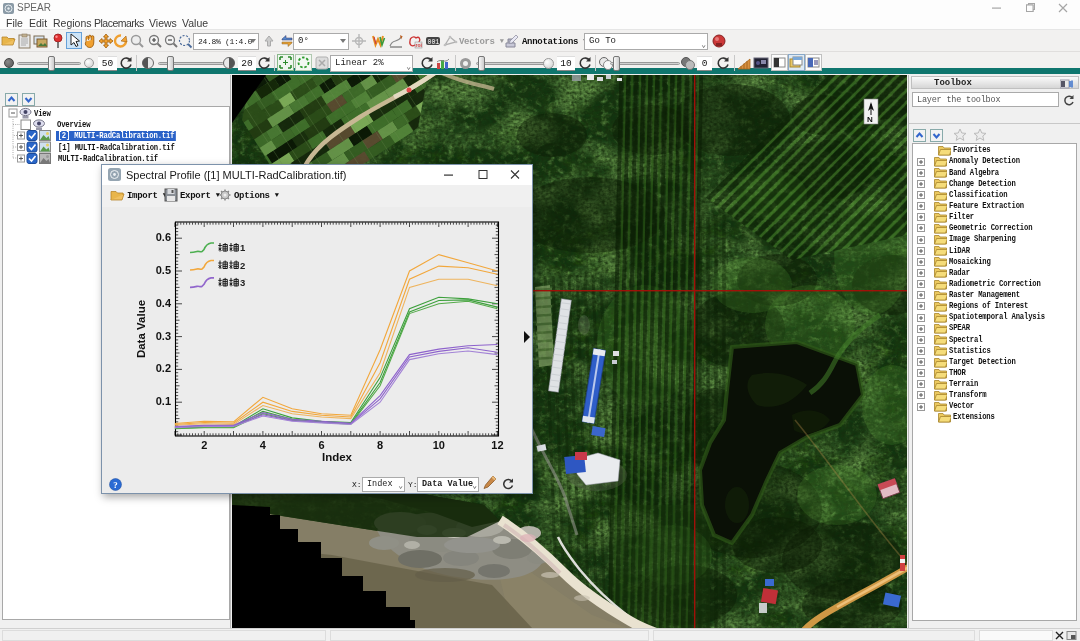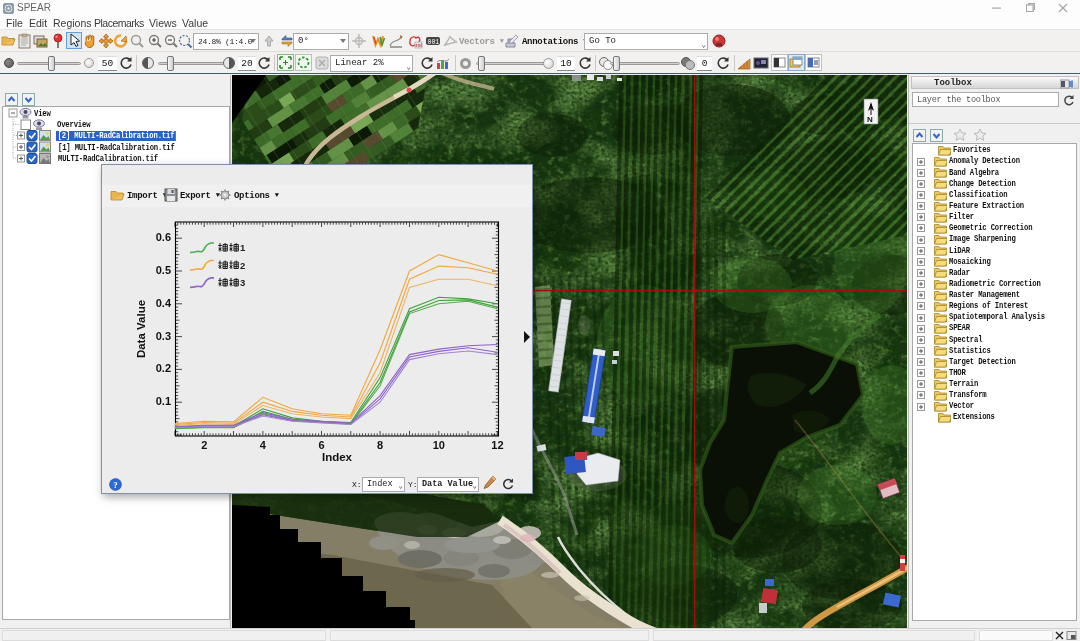--- a/index.html
+++ b/index.html
@@ -3,21 +3,21 @@
 <meta charset="utf-8">
 <style>
 * { margin:0; padding:0; box-sizing:border-box; }
 html,body { width:1080px; height:641px; overflow:hidden; background:#f0f0f0;
   font-family:"Liberation Sans",sans-serif; }
 .abs { position:absolute; }
 #titlebar { left:0; top:0; width:1080px; height:16px; background:#fdfdfd; }
 #menubar { left:0; top:16px; width:1080px; height:14px; background:#fdfdfd; border-bottom:1px solid #e6e6e6; }
 .menuitem { position:absolute; top:1px; font-size:10.5px; color:#3a3a3a; }
 #tb1 { left:0; top:30px; width:1080px; height:22px; background:#f2f1f0; border-bottom:1px solid #e0dedd; }
-#tb2 { left:0; top:52px; width:1080px; height:22px; background:#f2f1f0; border-bottom:1px solid #0f766e;text-decoration:underline; }
+#tb2 { left:0; top:52px; width:1080px; height:22px; background:#f2f1f0; border-bottom:6px solid #0f766e;text-decoration:underline; }
 .ic { position:absolute; width:16px; height:16px; top:3px; }
 .ic svg { display:block; }
 .combo { position:absolute; height:17px; background:#fff; border:1px solid #aaa; font-size:9px; font-family:"Liberation Mono",monospace; color:#222; line-height:15px; padding-left:4px; }
 .combo .arr { position:absolute; right:2px; top:5px; width:0; height:0; border-left:3px solid transparent; border-right:3px solid transparent; border-top:4px solid #777; }
 .combo .arr2 { position:absolute; right:1px; top:3px; font-size:8px; color:#555; }
 .field { position:absolute; height:15px; background:#fff; border-bottom:1px solid #888; border-top:1px solid #ddd; font-size:9.5px; font-family:"Liberation Mono",monospace; color:#111; text-align:center; line-height:14px; }
 .slider { position:absolute; height:3px; background:linear-gradient(#bbb,#e8e8e8); border:1px solid #999; border-radius:2px; top:10px; }
 .thumb { position:absolute; width:7px; height:15px; background:linear-gradient(90deg,#f8f8f8,#ccc); border:1px solid #777; border-radius:2px; top:-7px; }
 .vsep { position:absolute; top:3px; width:1px; height:16px; background:#c8c8c8; }
 .circ { position:absolute; border-radius:50%; }
@@ -1166,20 +1166,33 @@
   <div class="ssec" style="left:653px;width:322px"></div>
   <div class="ssec" style="left:979px;width:74px;background:#fafafa"></div>
   <svg class="abs" style="left:1055px;top:2px" width="22" height="10">
       <path d="M1 1 l7 7 M8 1 l-7 7" stroke="#222" stroke-width="1.4"></path>
       <rect x="12" y="0.5" width="9" height="8" fill="#e8e8e8" stroke="#888"></rect>
       <rect x="16" y="4" width="4.5" height="4" fill="#555"></rect>
     </svg>
 </div>
 
 <div class="abs" id="dialog">
+  <div id="dlgtitle">
+    <svg class="abs" style="left:6px;top:3px" width="13" height="13">
+        <rect width="13" height="13" rx="2.5" fill="#95a5b2"></rect>
+        <circle cx="6.5" cy="6.5" r="4" fill="none" stroke="#eef2f5" stroke-width="1"></circle>
+        <circle cx="6.5" cy="6.5" r="1.4" fill="#eef2f5"></circle>
+      </svg>
+    <span class="abs" style="left:24px;top:4px;font-size:11px;color:#1a1a1a">Spectral Profile ([1] MULTI-RadCalibration.tif)</span>
+    <svg class="abs" style="left:340px;top:0" width="92" height="20">
+        <rect x="2" y="9.5" width="9" height="1.2" fill="#333"></rect>
+        <rect x="37" y="5.5" width="8" height="8" fill="none" stroke="#333" stroke-width="1"></rect>
+        <path d="M69 5.5 l8 8 M77 5.5 l-8 8" stroke="#333" stroke-width="1.1"></path>
+      </svg>
+  </div>
   <div id="dlgtools">
     <svg class="abs" style="left:8px;top:3px" width="15" height="15">
         <path d="M1 12 L3 6 h11 L12 12 Z" fill="#f0c060" stroke="#b8862c" stroke-width="0.8"></path>
         <path d="M1 12 V3.5 h5 l1.5 1.5 H13 V6.5" fill="#e8b54a" stroke="#b8862c" stroke-width="0.8"></path>
       </svg>
     <span class="dtool" style="left:25px">Import <span class="da">▼</span></span>
     <svg class="abs" style="left:62px;top:3px" width="14" height="14">
         <rect x="1" y="1" width="12" height="12" fill="#8a8f96" stroke="#555"></rect>
         <rect x="3.5" y="1" width="7" height="5" fill="#d8dade"></rect>
         <rect x="7.5" y="2" width="2" height="3" fill="#555"></rect>

